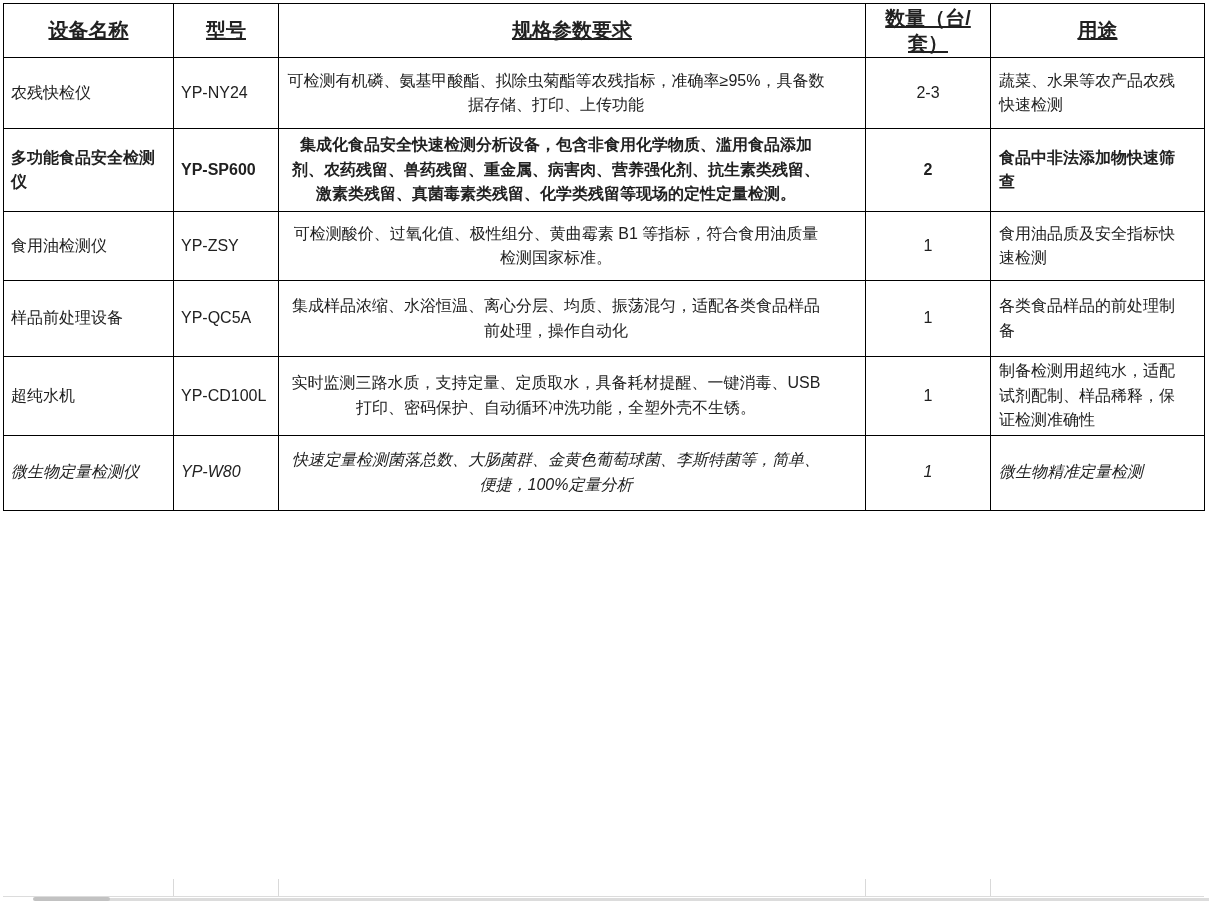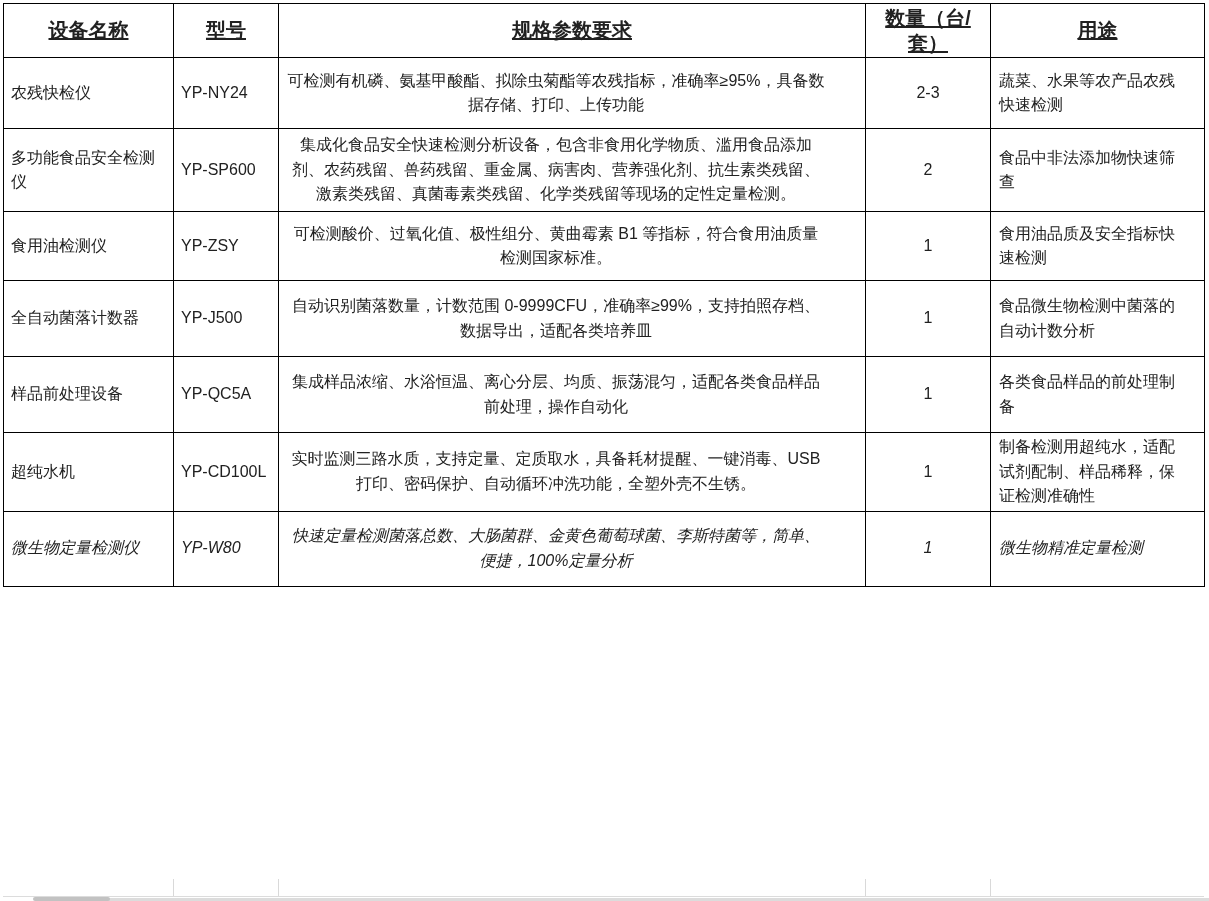--- a/index.html
+++ b/index.html
@@ -48,40 +48,33 @@
     </tr>
   </thead>
   <tbody id="tbody">
       <tr style="height: 71px;">
     <td class="c-name">农残快检仪</td>
     <td class="c-model">YP-NY24</td>
     <td class="c-spec">可检测有机磷、氨基甲酸酯、拟除虫菊酯等农残指标，准确率≥95%，具备数据存储、打印、上传功能</td>
     <td class="c-qty">2-3</td>
     <td class="c-use">蔬菜、水果等农产品农残快速检测</td>
   </tr>
-      <tr style="height: 83px;">
+      <tr style="height: 83px; font-weight: bold;">
     <td class="c-name">多功能食品安全检测仪</td>
     <td class="c-model">YP-SP600</td>
     <td class="c-spec">集成化食品安全快速检测分析设备，包含非食用化学物质、滥用食品添加剂、农药残留、兽药残留、重金属、病害肉、营养强化剂、抗生素类残留、激素类残留、真菌毒素类残留、化学类残留等现场的定性定量检测。</td>
     <td class="c-qty">2</td>
     <td class="c-use">食品中非法添加物快速筛查</td>
   </tr>
       <tr style="height: 69px;">
     <td class="c-name">食用油检测仪</td>
     <td class="c-model">YP-ZSY</td>
     <td class="c-spec">可检测酸价、过氧化值、极性组分、黄曲霉素 B1 等指标，符合食用油质量检测国家标准。</td>
     <td class="c-qty">1</td>
     <td class="c-use">食用油品质及安全指标快速检测</td>
-  </tr>
-      <tr style="height: 76px;">
-    <td class="c-name">全自动菌落计数器</td>
-    <td class="c-model">YP-J500</td>
-    <td class="c-spec">自动识别菌落数量，计数范围 0-9999CFU，准确率≥99%，支持拍照存档、数据导出，适配各类培养皿</td>
-    <td class="c-qty">1</td>
-    <td class="c-use">食品微生物检测中菌落的自动计数分析</td>
   </tr>
       <tr style="height: 76px;">
     <td class="c-name">样品前处理设备</td>
     <td class="c-model">YP-QC5A</td>
     <td class="c-spec">集成样品浓缩、水浴恒温、离心分层、均质、振荡混匀，适配各类食品样品前处理，操作自动化</td>
     <td class="c-qty">1</td>
     <td class="c-use">各类食品样品的前处理制备</td>
   </tr>
       <tr style="height: 74px;">
     <td class="c-name">超纯水机</td>

